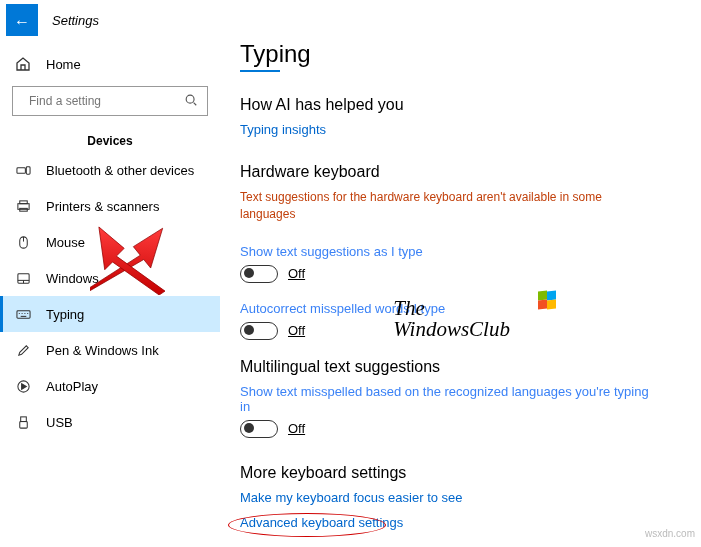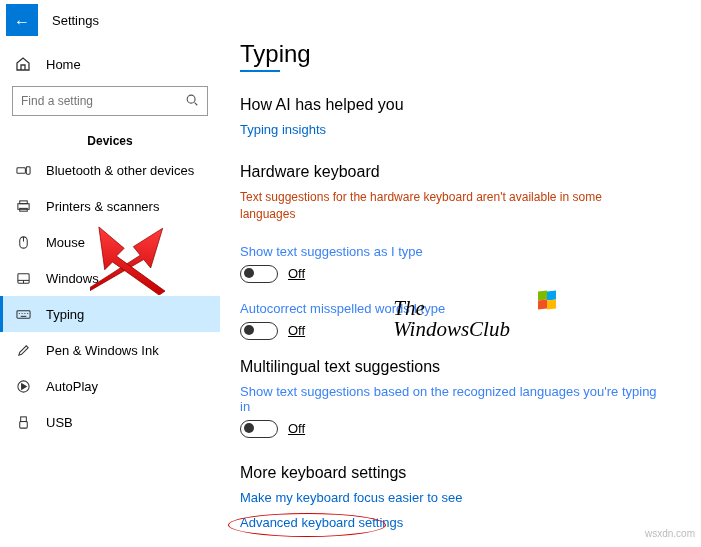--- a/index.html
+++ b/index.html
@@ -24,20 +24,21 @@
     display: flex; align-items: center; justify-content: center;
     background: #0078d7;
     color: #fff;
     font-size: 16px;
     cursor: pointer;
   }
   .header-title {
     margin-left: 14px;
     font-size: 13px;
     color: #000;
+    font-style: italic;
   }
   .layout {
     display: flex;
     height: calc(100% - 40px);
   }
   .sidebar {
     width: 220px;
     padding-top: 6px;
   }
   .home-row, .nav-row {
@@ -62,21 +63,21 @@
     justify-content: center;
     color: #333;
     font-size: 15px;
   }
   .search-box {
     margin: 4px 12px 10px 12px;
     height: 30px;
     border: 1px solid #999;
     display: flex;
     align-items: center;
-    padding: 0 8px;
+    padding: 0 16px;
     background: #fff;
   }
   .search-box input {
     border: none; outline: none;
     font-size: 12px;
     flex: 1;
     color: #666;
     background: transparent;
   }
   .search-icon { color: #555; font-size: 14px; }
@@ -335,21 +336,21 @@
 
     <div class="setting-label">Autocorrect misspelled words I type</div>
     <div class="toggle-row">
       <div class="toggle">
           <div class="knob"></div>
         </div>
       <span class="toggle-state">Off</span>
     </div>
 
     <div class="group-heading">Multilingual text suggestions</div>
-    <div class="setting-label" style="max-width:420px;">Show text suggestions based on the recognized languages you're typing in</div>
+    <div class="setting-label" style="max-width:420px;">Show text misspelled based on the recognized languages you're typing in</div>
     <div class="toggle-row">
       <div class="toggle">
           <div class="knob"></div>
         </div>
       <span class="toggle-state">Off</span>
     </div>
 
     <div class="group-heading gap-top">More keyboard settings</div>
     <div><span class="link" style="margin-bottom:10px;">Make my keyboard focus easier to see</span></div>
     <div><span class="link">Advanced keyboard settings</span></div>

